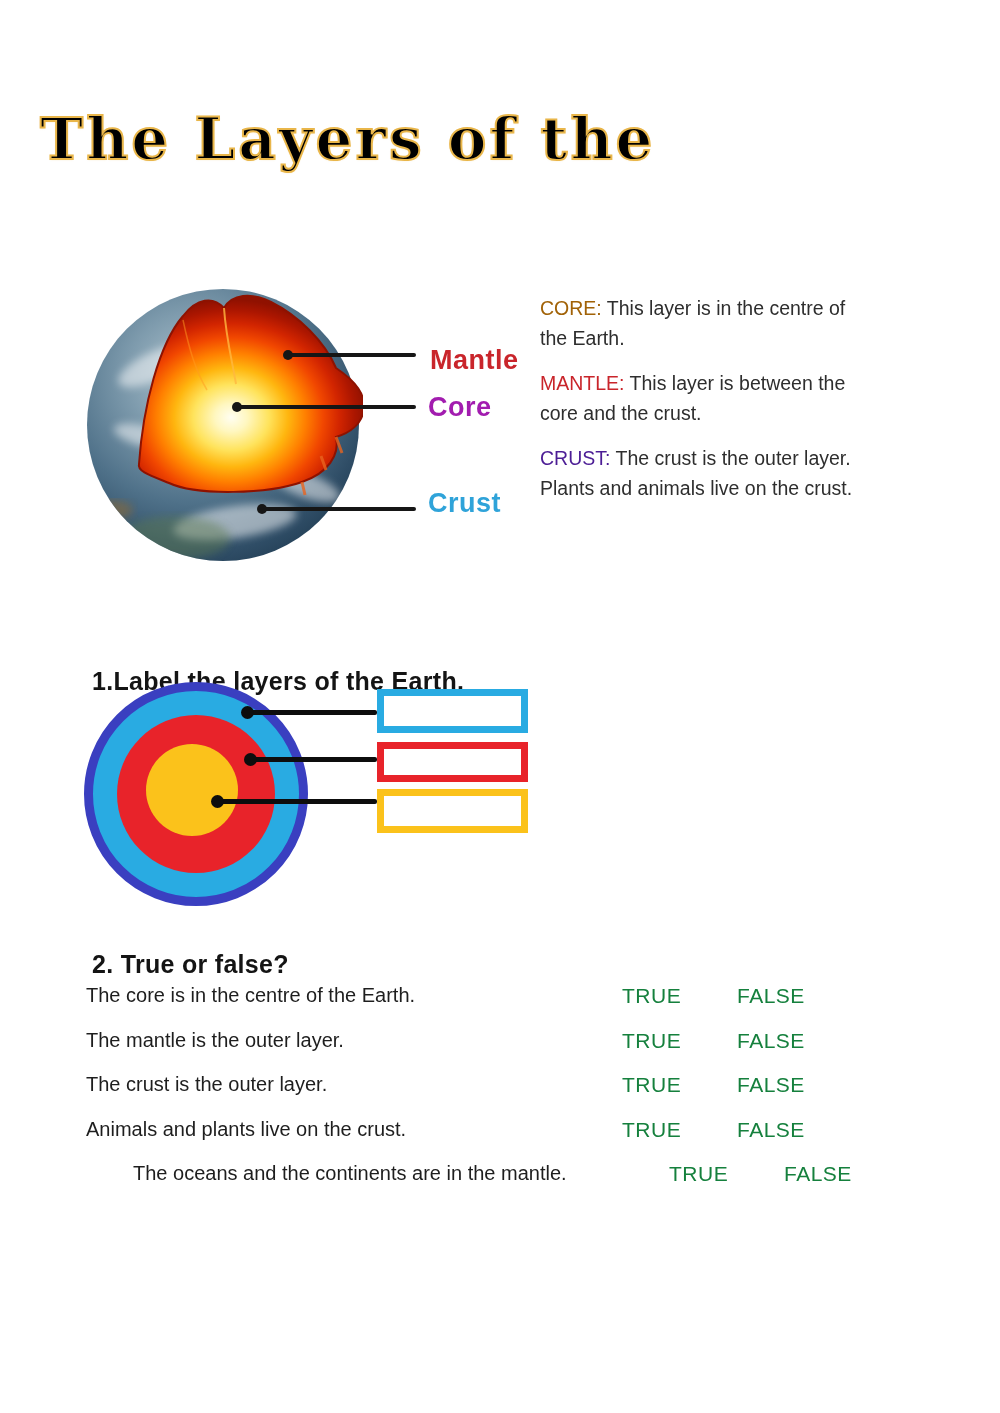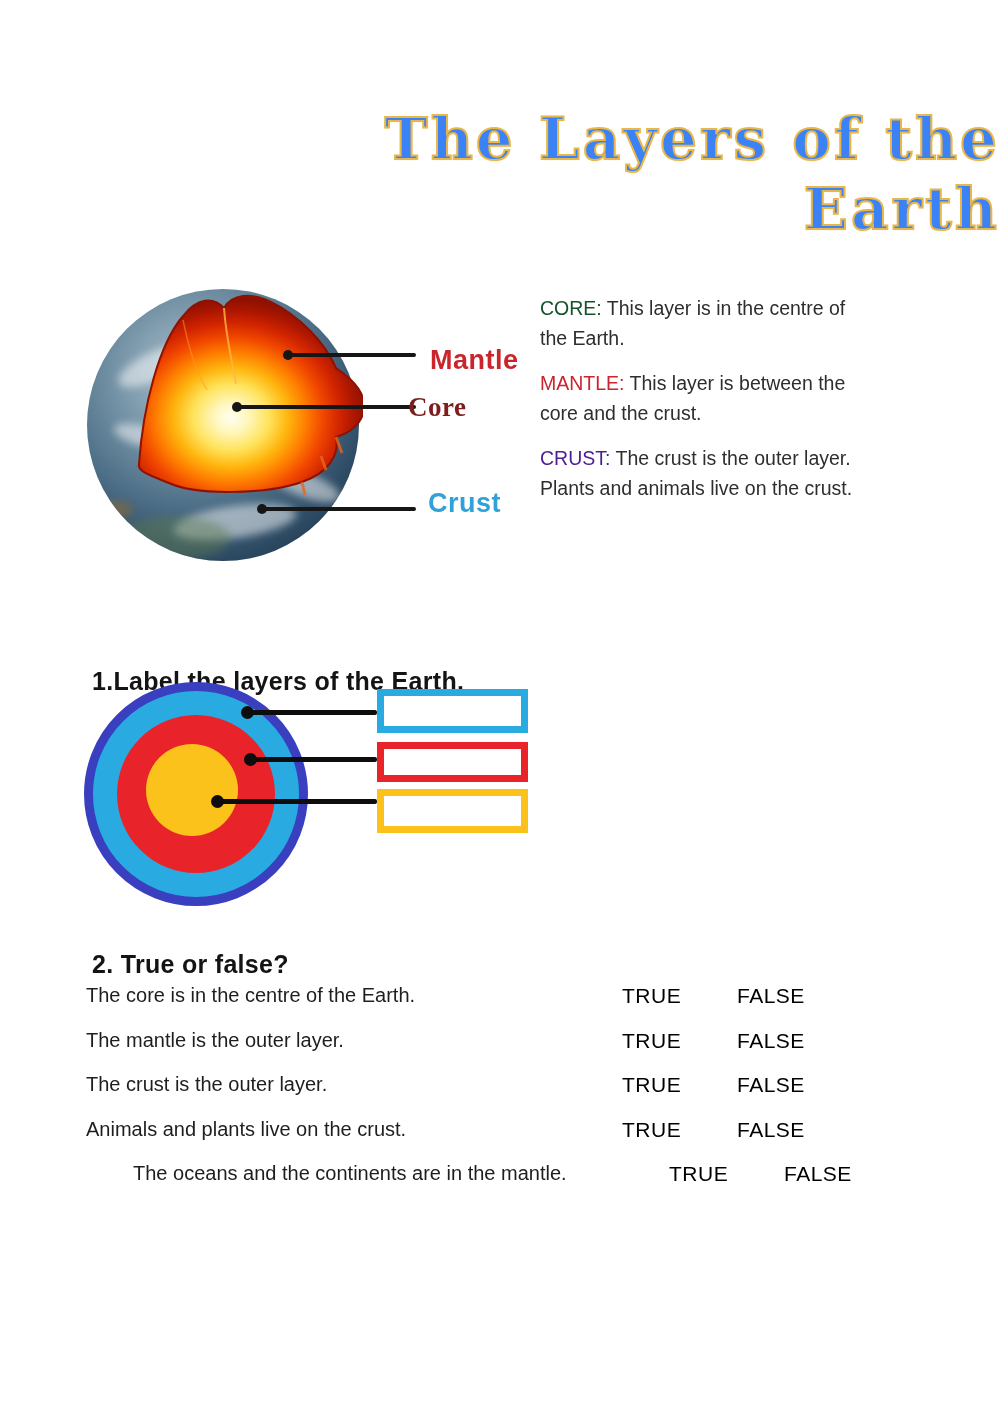--- a/index.html
+++ b/index.html
@@ -2,41 +2,41 @@
 <html><head>
 <meta charset="utf-8">
 <style>
   html,body{margin:0;padding:0;}
   body{
     width:1000px;height:1413px;position:relative;background:#ffffff;
     font-family:"Liberation Sans",sans-serif;color:#2a2a2a;overflow:hidden;
   }
   
   .page-title{
-    position:absolute;left:40px;top:104px;width:960px;text-align:right;
+    position:absolute;left:40px;top:104px;width:960px;text-align:left;
     font-family:"DejaVu Serif",serif;font-weight:700;
     font-size:58px;line-height:70px;letter-spacing:3px;
-    color:#3b82f6;-webkit-text-stroke:2px #E9B64A;
+    color:#000000;-webkit-text-stroke:2px #E9B64A;
     text-shadow:0 1px 2px rgba(233,182,74,0.25);
   }
   
   .earth-svg{position:absolute;left:85px;top:286px;width:278px;height:278px;}
   .pline{position:absolute;height:4px;background:#161616;border-radius:2px;}
   .pline::before{content:"";position:absolute;left:-4px;top:-3px;width:10px;height:10px;background:#161616;border-radius:50%;}
   .layer-label{position:absolute;font-weight:bold;font-size:27px;letter-spacing:0.5px;}
   #lbl-mantle{left:430px;top:345px;color:#C9252B;}
-  #lbl-core{left:408px;top:392px;color:#7f1d1d;font-family:Liberation Serif, serif;}
+  #lbl-core{left:428px;top:392px;color:#a21caf;}
   #lbl-crust{left:428px;top:488px;color:#2FA3D9;}
   #line-mantle{left:287px;top:353px;width:129px;}
   #line-core{left:236px;top:405px;width:180px;}
   #line-crust{left:261px;top:507px;width:155px;}
   
   .intro{position:absolute;left:540px;top:294px;width:445px;font-size:19.5px;line-height:29.5px;color:#2e2e2e;}
   .intro p{margin:0 0 16px 0;}
-  .kw-core{color:#14532d;}
+  .kw-core{color:#a16207;}
   .kw-mantle{color:#C9252B;}
   .kw-crust{color:#4c1d95;}
   
   .sec-heading{position:absolute;font-size:25px;font-weight:bold;color:#141414;letter-spacing:0.3px;margin-top:40px;}
   #sec1-heading{left:92px;top:627px;}
   #sec2-heading{left:92px;top:910px;}
   
   .diagram-svg{position:absolute;left:84px;top:682px;width:226px;height:226px;}
   .dline{position:absolute;height:5px;background:#0d0d0d;border-radius:2px;}
   .dline::before{content:"";position:absolute;left:-5px;top:-4px;width:13px;height:13px;background:#0d0d0d;border-radius:50%;}
@@ -47,35 +47,34 @@
     position:absolute;left:377px;width:151px;box-sizing:border-box;
     background:#fff;outline:none;padding:0 8px;font-size:20px;
     font-family:"Liberation Sans",sans-serif;border-radius:0;
   }
   #box-crust{top:689px;height:44px;border:7px solid #29ABE2;}
   #box-mantle{top:742px;height:40px;border:7px solid #E8232A;}
   #box-core{top:789px;height:44px;border:7px solid #FBC21B;}
   
   .tf-row{position:absolute;left:86px;width:850px;height:28px;font-size:20px;color:#1e1e1e;}
   .tf-statement{position:absolute;left:0;top:0;white-space:nowrap;}
-  .tf-option{position:absolute;top:0;font-size:21px;letter-spacing:0.5px;cursor:pointer;color:#000000;text-align:center;}
+  .tf-option{position:absolute;top:0;font-size:21px;letter-spacing:0.5px;cursor:pointer;color:#15803d;text-align:center;}
   .tf-true{left:536px;}
   .tf-false{left:651px;}
   #tf-row-0{top:984px;}
   #tf-row-1{top:1029px;}
   #tf-row-2{top:1073px;}
   #tf-row-3{top:1118px;}
   #tf-row-4{top:1162px;margin-left:47px;}
 </style>
 </head>
 <body>
 
 <div class="page-title">
   <div>The Layers of the</div>
-  <div>Earth</div>
 </div>
 
 <svg class="earth-svg" viewBox="0 0 278 278">
   <defs>
     <radialGradient id="ocean" cx="38%" cy="32%" r="78%">
       <stop offset="0%" stop-color="#AEC3CE"></stop>
       <stop offset="30%" stop-color="#7E9BAD"></stop>
       <stop offset="60%" stop-color="#4F7189"></stop>
       <stop offset="85%" stop-color="#2F4D66"></stop>
       <stop offset="100%" stop-color="#1F3A50"></stop>

